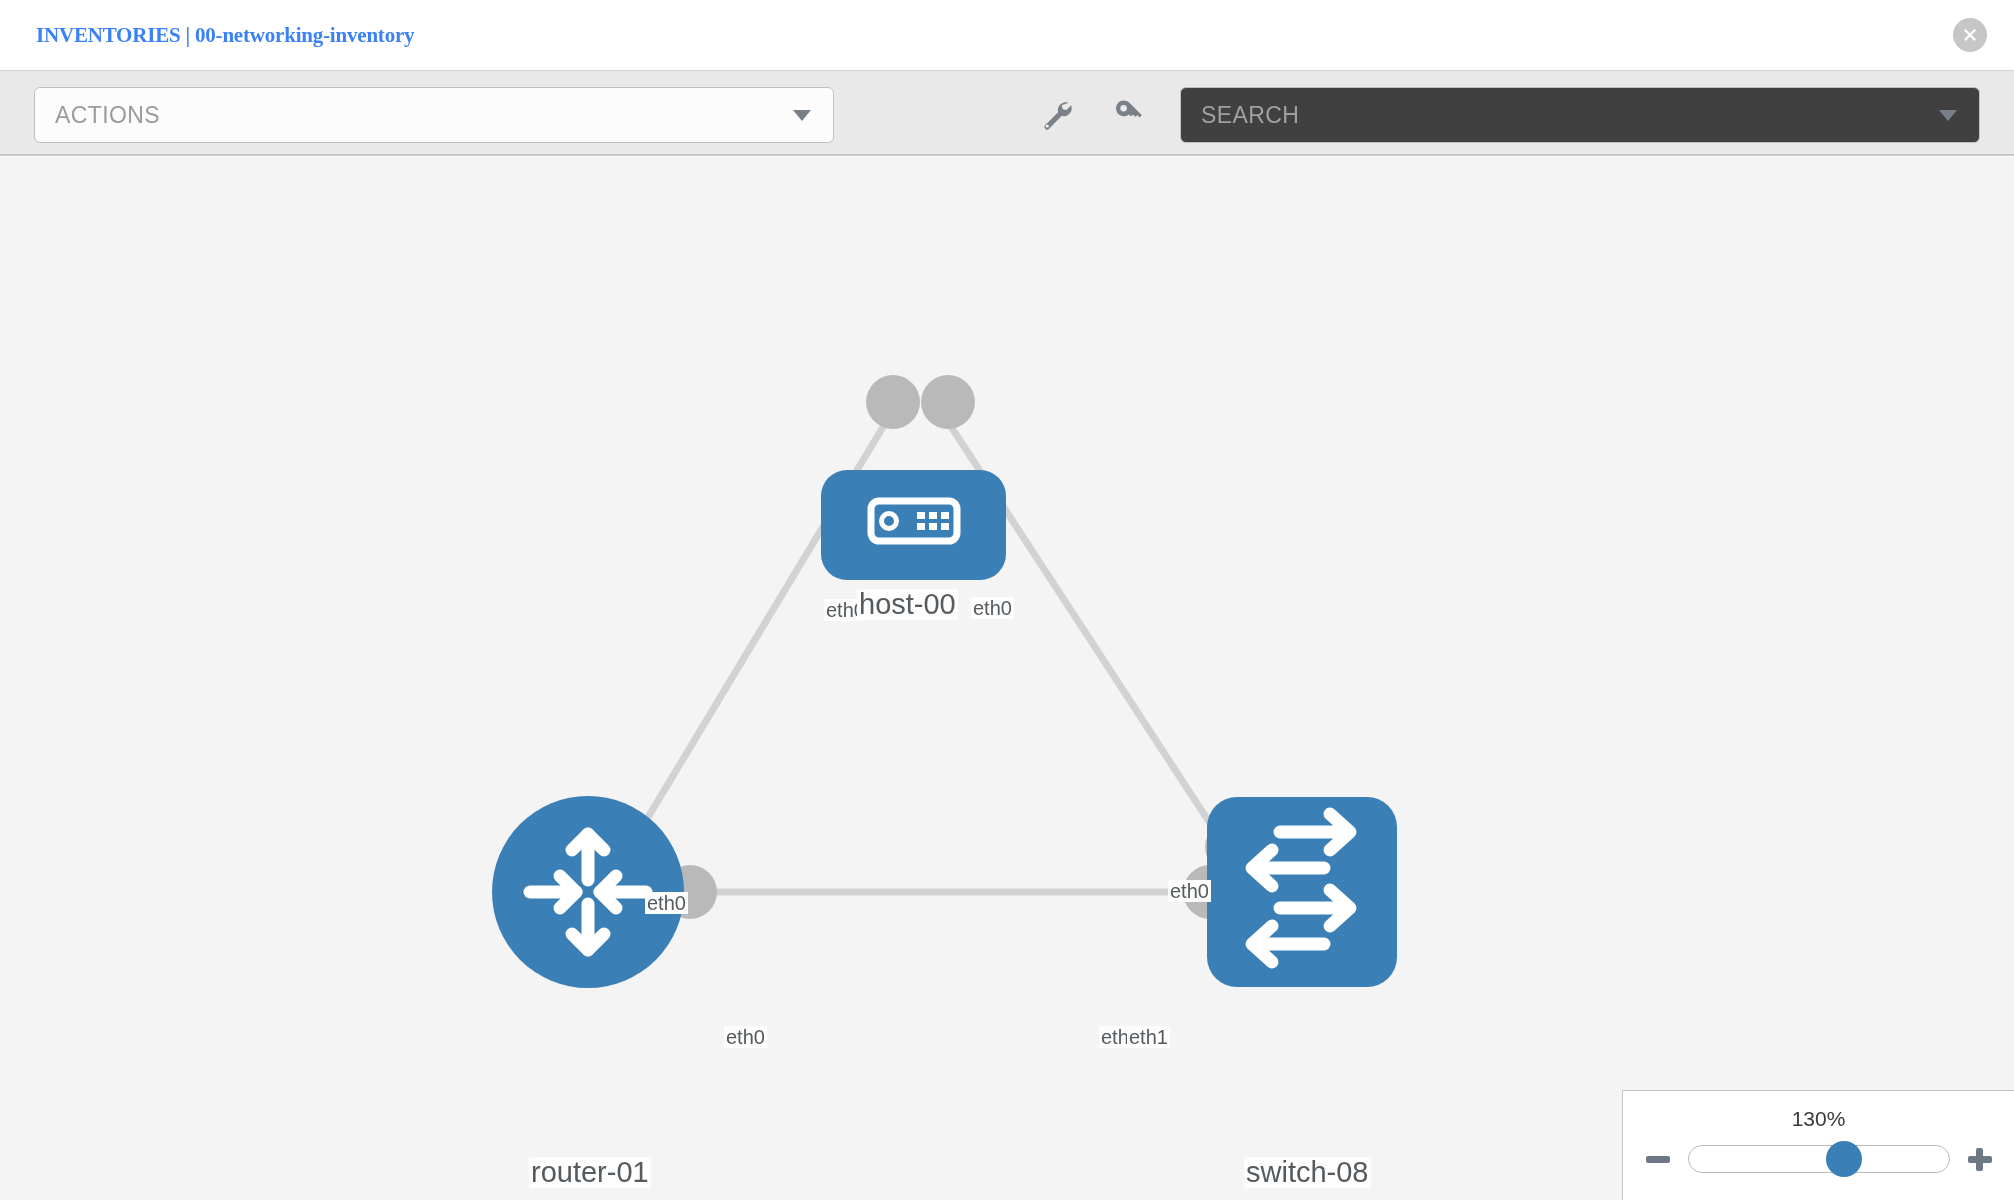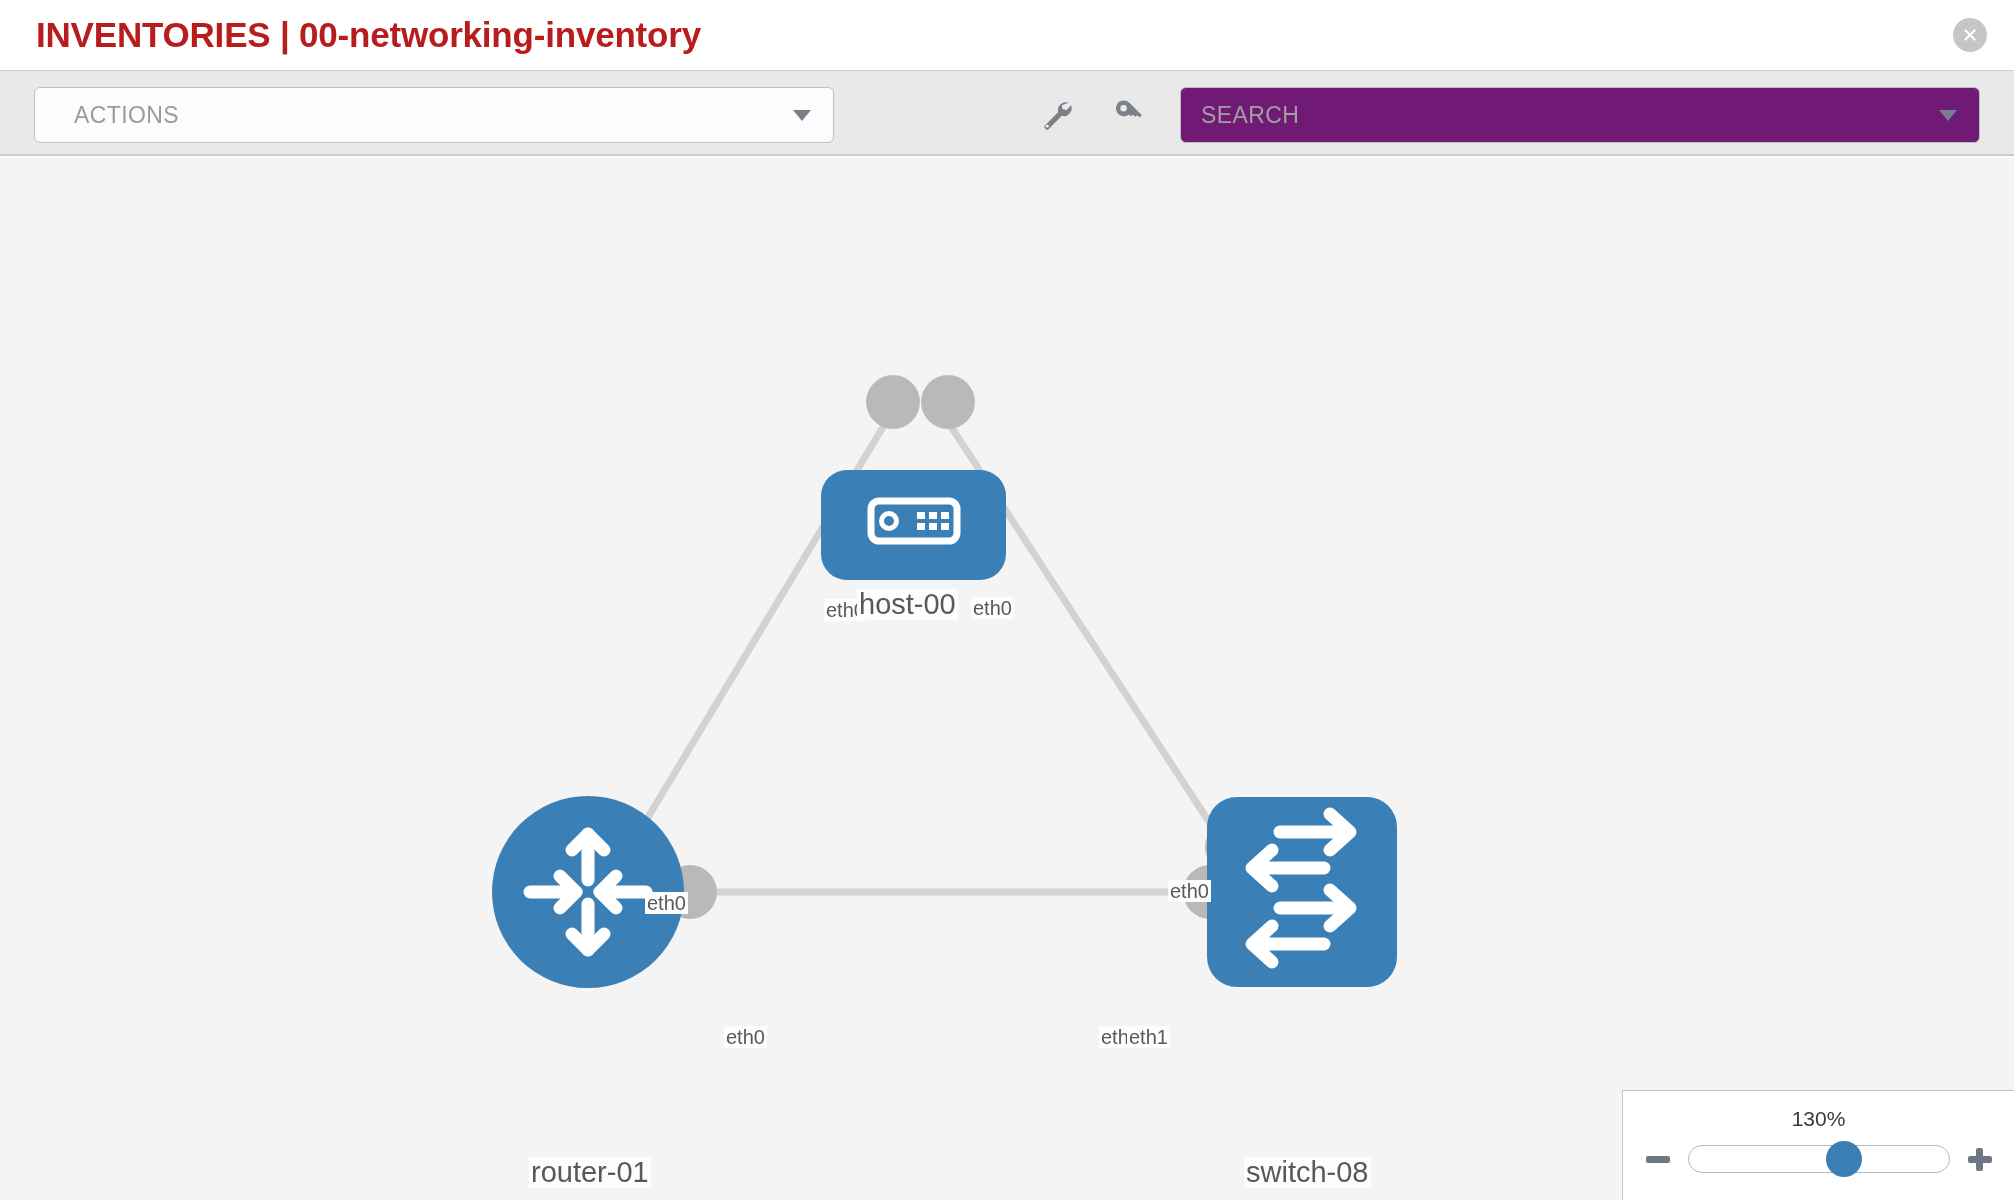--- a/index.html
+++ b/index.html
@@ -26,26 +26,26 @@
     top: 0; left: 0;
     width: 2014px;
     height: 70px;
     background: #ffffff;
     display: flex;
     align-items: center;
   }
 
   .page-title {
     margin-left: 36px;
-    font-size: 35px;
+    font-size: 21px;
     font-weight: bold;
-    color: #b91c1c;
+    color: #3b82f6;
     letter-spacing: -0.2px;
     white-space: nowrap;
-    font-family: Liberation Sans, sans-serif;
+    font-family: Liberation Serif, serif;
   }
 
   .close-btn {
     position: absolute;
     right: 27px;
     top: 18px;
     width: 34px;
     height: 34px;
     border-radius: 50%;
     background: #c6c6c6;
@@ -74,21 +74,20 @@
     left: 34px;
     top: 16px;
     width: 800px;
     height: 56px;
     background: #fcfcfc;
     border: 1px solid #c0c0c0;
     border-radius: 6px;
     display: flex;
     align-items: center;
     cursor: pointer;
-    padding-left: 19px;
   }
   .actions-select .sel-label {
     margin-left: 20px;
     font-size: 23px;
     color: #9b9b9b;
     letter-spacing: 0.4px;
     font-family: "Liberation Sans", sans-serif;
   }
   .caret {
     position: absolute;
@@ -108,21 +107,21 @@
     align-items: center;
   }
   .tool-icon { cursor: pointer; display: block; }
 
   .search-box {
     position: absolute;
     left: 1180px;
     top: 16px;
     width: 800px;
     height: 56px;
-    background: #701a75;
+    background: #404040;
     border: 1px solid #c0c0c0;
     border-radius: 6px;
     display: flex;
     align-items: center;
     cursor: text;
   }
   .search-box .ph {
     margin-left: 20px;
     font-size: 23px;
     color: #a0a0a0;

